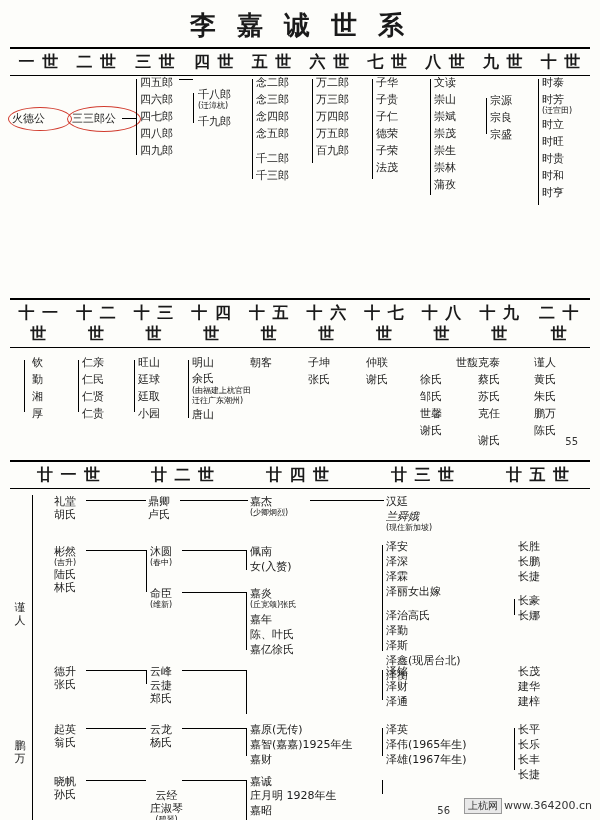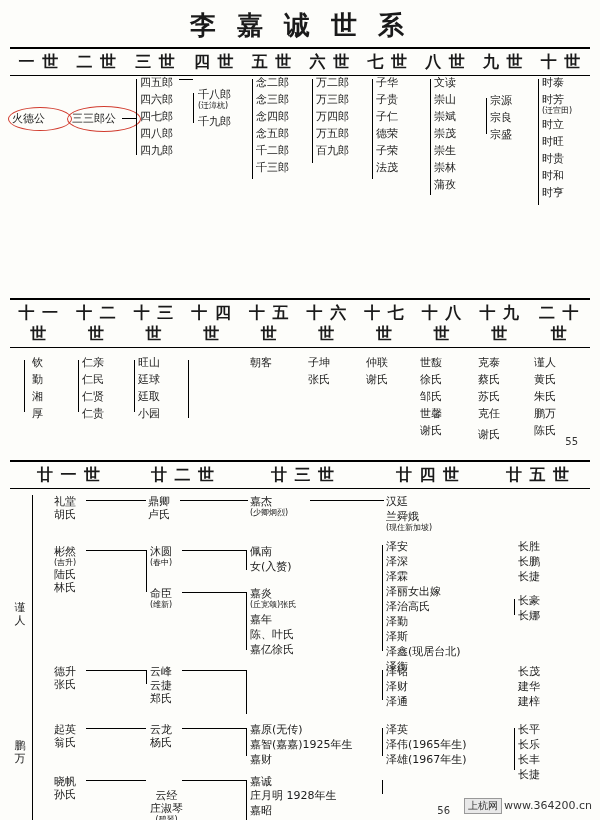--- a/index.html
+++ b/index.html
@@ -109,21 +109,21 @@
       <div>千八郎</div>
       <div class="sub">(迁漳杭)</div>
       <div style="margin-top:4px;">千九郎</div>
     </div>
 
     <div class="vline" style="left:242px;top:3px;height:100px;"></div>
     <div class="col names" style="left:246px;top:0px;">
       <div style="margin-bottom:4px;">念二郎</div>
       <div style="margin-bottom:4px;">念三郎</div>
       <div style="margin-bottom:4px;">念四郎</div>
-      <div style="margin-bottom:4px;">念五郎</div>
+      <div style="margin-bottom:12px;">念五郎</div>
       <div style="margin-bottom:4px;">千二郎</div>
       <div>千三郎</div>
     </div>
 
     <div class="vline" style="left:302px;top:3px;height:84px;"></div>
     <div class="col names" style="left:306px;top:0px;">
       <div style="margin-bottom:4px;">万二郎</div>
       <div style="margin-bottom:4px;">万三郎</div>
       <div style="margin-bottom:4px;">万四郎</div>
       <div style="margin-bottom:4px;">万五郎</div>
@@ -206,69 +206,76 @@
 
     <div class="vline" style="left:124px;top:12px;height:52px;"></div>
     <div class="col names" style="left:128px;top:8px;">
       <div style="margin-bottom:4px;">旺山</div>
       <div style="margin-bottom:4px;">廷球</div>
       <div style="margin-bottom:4px;">廷取</div>
       <div>小园</div>
     </div>
 
     <div class="vline" style="left:178px;top:12px;height:58px;"></div>
+    <div class="col names" style="left:182px;top:8px;">
+      <div>明山</div>
+      <div style="margin-top:3px;">余氏</div>
+      <div class="sub" style="margin-top:1px;">(由福建上杭官田</div>
+      <div class="sub">迁往广东潮州)</div>
+      <div style="margin-top:3px;">唐山</div>
+    </div>
 
     <div class="col names" style="left:240px;top:8px;text-align:center;">
       <div>朝客</div>
     </div>
 
     <div class="col names" style="left:298px;top:8px;">
       <div style="margin-bottom:4px;">子坤</div>
       <div>张氏</div>
     </div>
 
     <div class="col names" style="left:356px;top:8px;">
       <div style="margin-bottom:4px;">仲联</div>
       <div>谢氏</div>
     </div>
 
     <div class="col names" style="left:410px;top:8px;">
-      <div style="margin-bottom:4px;">世馥</div>
+      <div style="margin-bottom:4px;margin-left:36px;">世馥</div>
       <div style="margin-bottom:4px;">徐氏</div>
       <div style="margin-bottom:4px;">邹氏</div>
       <div style="margin-bottom:4px;">世馨</div>
       <div>谢氏</div>
     </div>
 
     <div class="col names" style="left:468px;top:8px;">
       <div style="margin-bottom:4px;">克泰</div>
       <div style="margin-bottom:4px;">蔡氏</div>
       <div style="margin-bottom:4px;">苏氏</div>
-      <div style="margin-bottom:8px;">克任</div>
+      <div style="margin-bottom:14px;">克任</div>
       <div>谢氏</div>
     </div>
 
     <div class="col names" style="left:524px;top:8px;">
       <div style="margin-bottom:4px;">谨人</div>
       <div style="margin-bottom:4px;">黄氏</div>
       <div style="margin-bottom:4px;">朱氏</div>
       <div style="margin-bottom:4px;">鹏万</div>
       <div>陈氏</div>
     </div>
 
     <div class="pagenum" style="top:88px;">55</div>
   </div>
 
   <div class="rule" style="margin-top:2px;"></div>
 
   <div class="genrow">
     <span style="width:118px;">廿 一 世</span>
     <span style="width:110px;">廿 二 世</span>
+    <span style="width:120px;">廿 四 世</span>
     <span style="width:130px;">廿 三 世</span>
-    <span style="width:120px;">廿 四 世</span>
     <span style="width:100px;">廿 五 世</span>
   </div>
   <div class="rule thin" style="margin-top:2px;"></div>
 
   <div class="block" style="height:388px;">
 
     <div class="vline" style="left:22px;top:6px;height:370px;"></div>
     <div class="col names" style="left:0px;top:112px;width:20px;text-align:center;white-space:normal;">谨 人</div>
     <div class="col names" style="left:0px;top:250px;width:20px;text-align:center;white-space:normal;">鹏 万</div>
 
@@ -282,21 +289,21 @@
       <div>卢氏</div>
     </div>
     <div class="hline" style="left:170px;top:11px;width:68px;"></div>
     <div class="col names" style="left:240px;top:6px;">
       <div>嘉杰</div>
       <div class="sub">(少卿炯烈)</div>
     </div>
     <div class="hline" style="left:300px;top:11px;width:74px;"></div>
     <div class="col names" style="left:376px;top:6px;">
       <div>汉廷</div>
-      <div style="margin-top:2px;">兰舜娥</div>
+      <div style="margin-top:2px;font-style:italic;">兰舜娥</div>
       <div class="sub">(现住新加坡)</div>
     </div>
 
     <div class="col names" style="left:44px;top:56px;">
       <div>彬然</div>
       <div class="sub">(吉升)</div>
       <div>陆氏</div>
       <div>林氏</div>
     </div>
     <div class="hline" style="left:76px;top:61px;width:60px;"></div>
@@ -326,21 +333,21 @@
       <div style="margin-top:3px;">嘉年</div>
       <div style="margin-top:2px;">陈、叶氏</div>
       <div style="margin-top:2px;">嘉亿徐氏</div>
     </div>
 
     <div class="vline" style="left:372px;top:56px;height:106px;"></div>
     <div class="col names" style="left:376px;top:51px;">
       <div style="margin-bottom:2px;">泽安</div>
       <div style="margin-bottom:2px;">泽深</div>
       <div style="margin-bottom:2px;">泽霖</div>
-      <div style="margin-bottom:2px;">泽丽女出嫁</div>
+      <div style="margin-bottom:11px;">泽丽女出嫁</div>
       <div style="margin-bottom:2px;">泽治高氏</div>
       <div style="margin-bottom:2px;">泽勤</div>
       <div style="margin-bottom:2px;">泽斯</div>
       <div style="margin-bottom:2px;">泽鑫(现居台北)</div>
       <div>泽衡</div>
     </div>
 
     <div class="col names" style="left:508px;top:51px;">
       <div style="margin-bottom:2px;">长胜</div>
       <div style="margin-bottom:2px;">长鹏</div>

